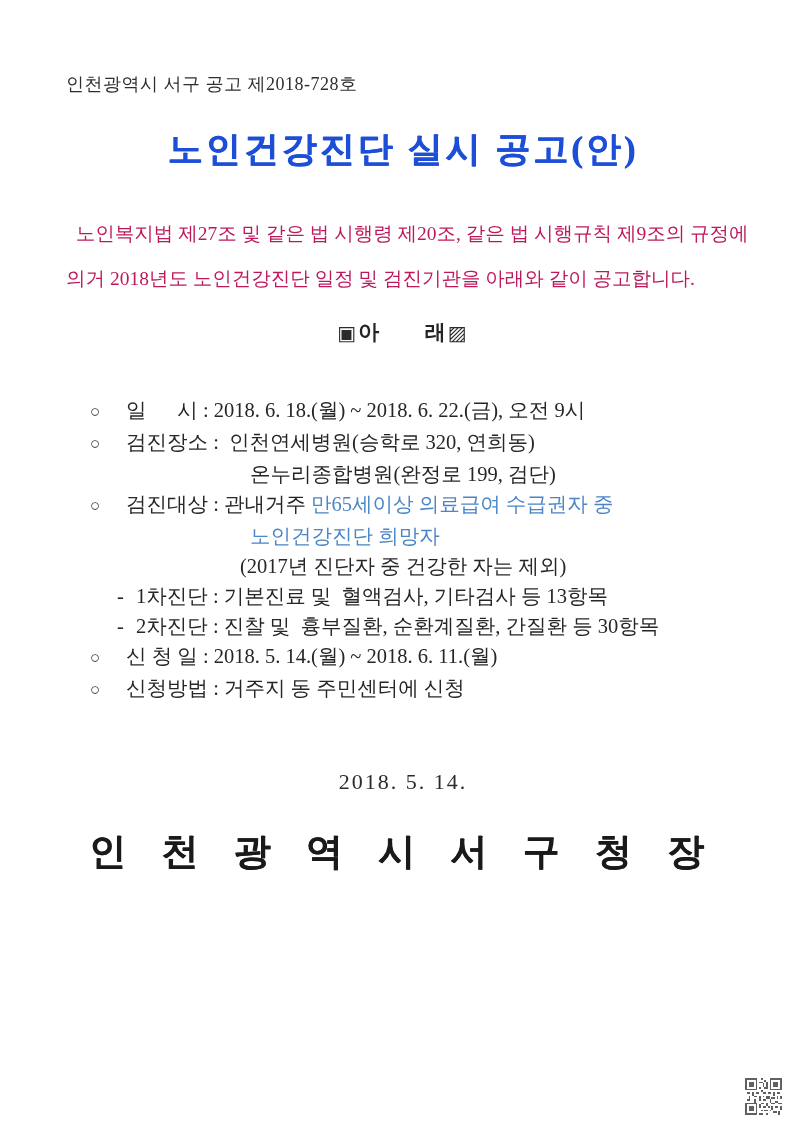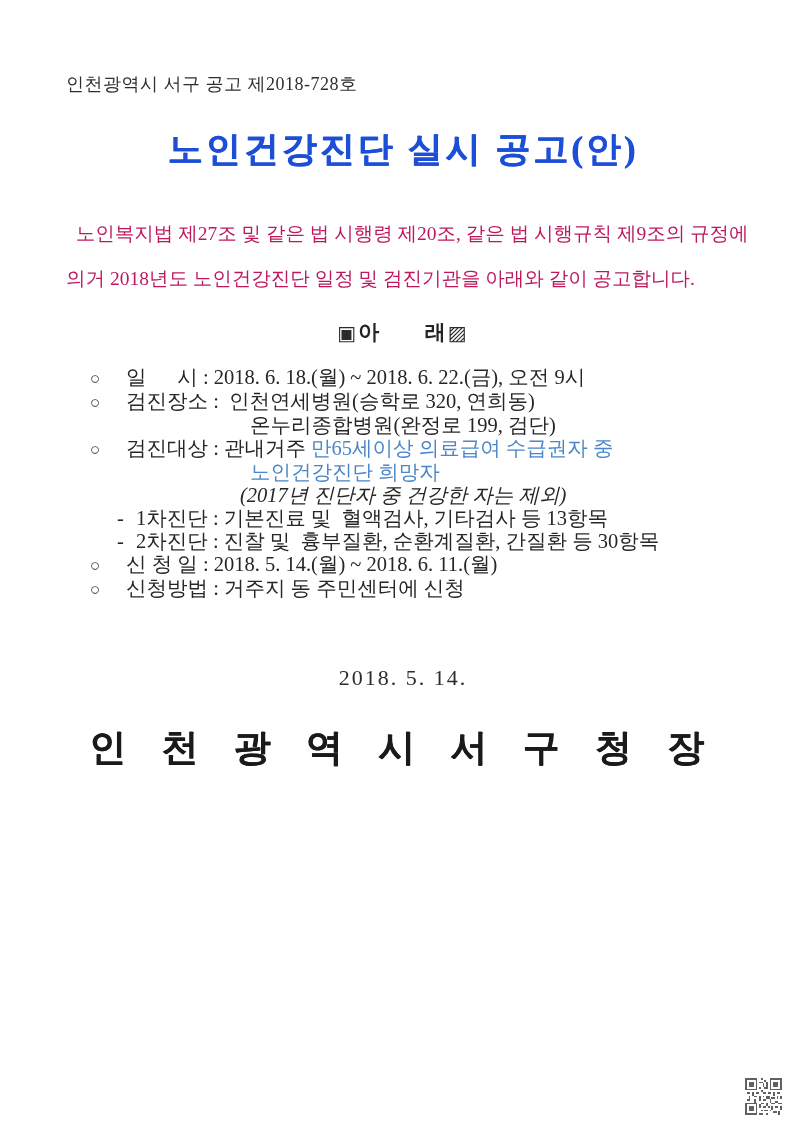--- a/index.html
+++ b/index.html
@@ -51,37 +51,37 @@
   }
   .below-heading .sq {
     font-size: 20px;
     font-weight: normal;
     position: relative;
     top: 1px;
     color: #2b2b2b;
   }
 
   .items {
-    margin-top: 20px;
+    margin-top: 49px;
     padding-left: 24px;
     font-size: 20.5px;
-    line-height: 23px;
+    line-height: 30px;
     color: #262626;
   }
   .line { white-space: pre; }
   .bullet {
     display: inline-block;
     width: 36px;
     font-size: 17px;
     color: #333333;
   }
   .dash-line { padding-left: 27px; }
   .dashmark { display: inline-block; width: 19px; }
   .cont { padding-left: 160px; }
-  .cont-note { padding-left: 150px; font-style: italic; }
+  .cont-note { padding-left: 150px; }
   .blue { color: #4a86c8; }
 
   .pub-date {
     margin-top: 64px;
     text-align: center;
     font-size: 22px;
     letter-spacing: 2px;
     color: #2b2b2b;
     white-space: pre;
   }

